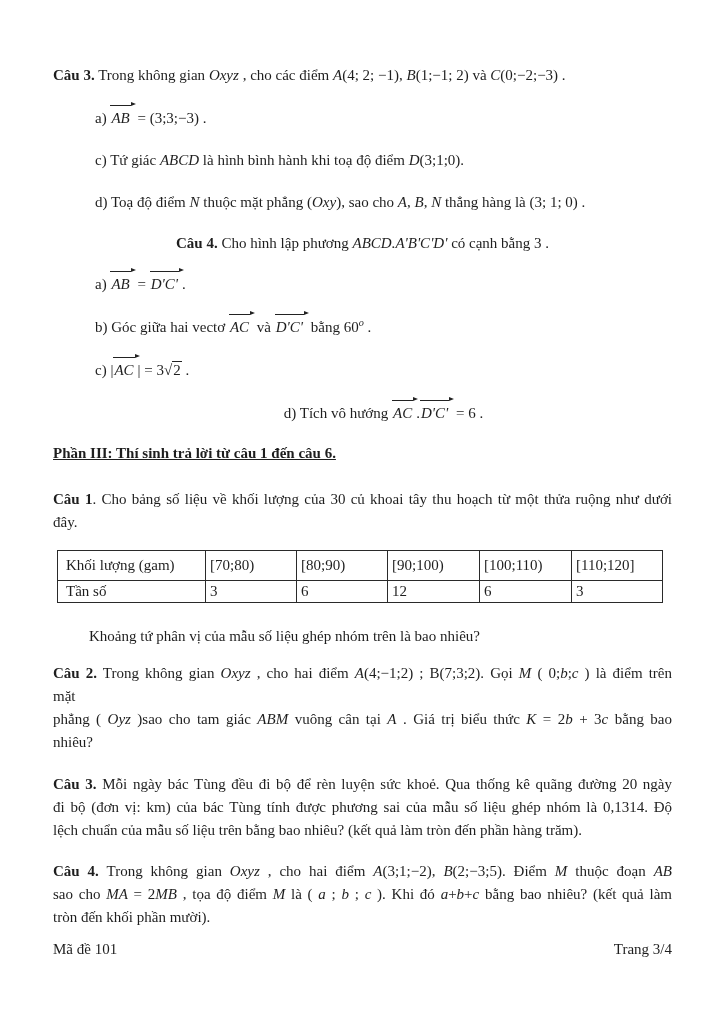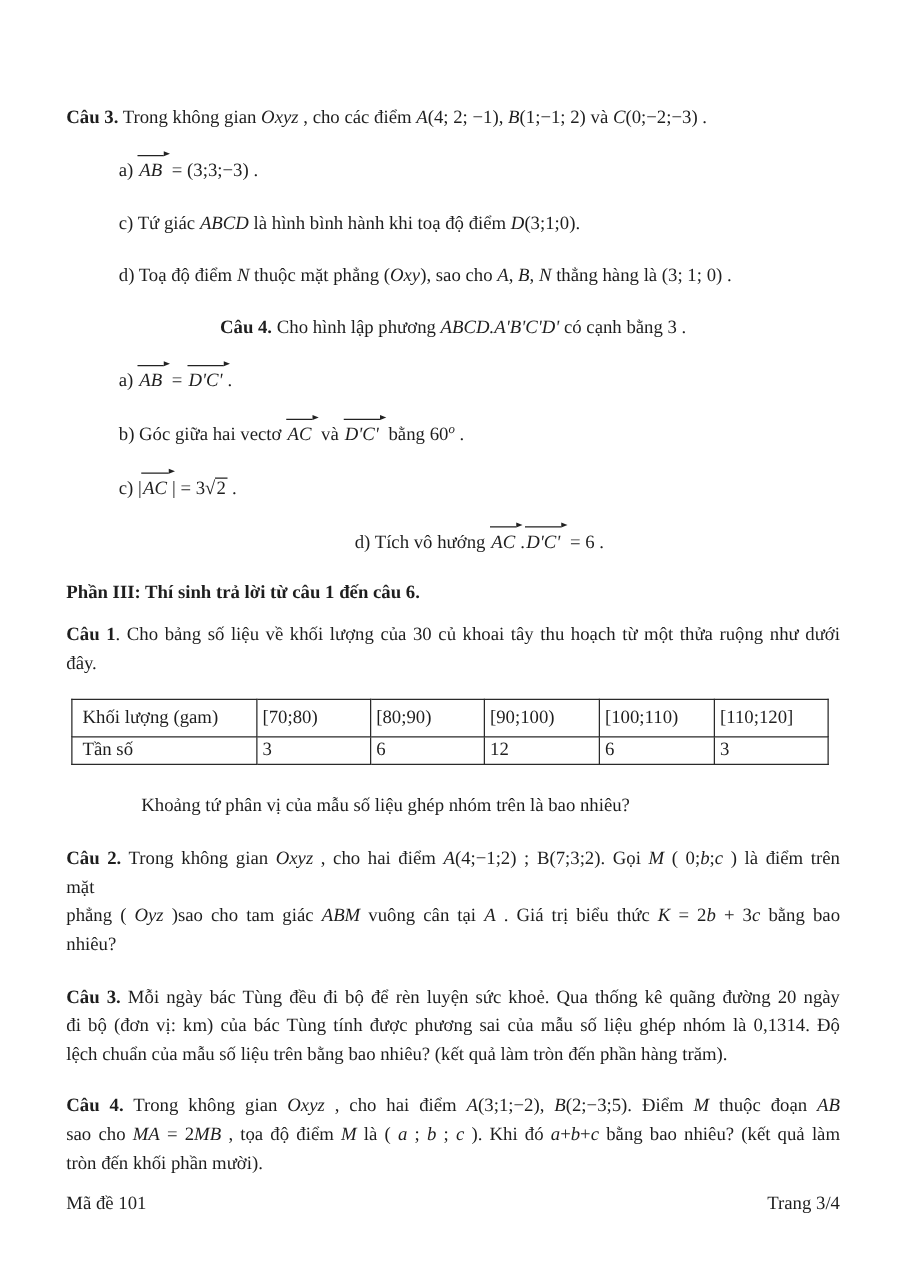--- a/index.html
+++ b/index.html
@@ -20,29 +20,29 @@
   .vec { position: relative; display: inline-block; font-style: italic; padding: 1px 4px 0 1px; }
   .vec::before { content: ""; position: absolute; left: 0; right: 3px; top: -1px; border-top: 1.3px solid #222; }
   .vec::after  { content: ""; position: absolute; right: -2px; top: -4px; width: 0; height: 0;
                  border-top: 2.7px solid transparent; border-bottom: 2.7px solid transparent;
                  border-left: 5px solid #222; }
 
   
   .sqrt .rad { border-top: 1.2px solid #222; padding: 0 1px; }
 
   
-  .mb19 { margin-bottom: 19px; margin-top: 19px; }
+  .mb19 { margin-bottom: 19px; }
   .mb17 { margin-bottom: 17px; text-align: center; }
   .mb16 { margin-bottom: 16px; }
   .mb14 { margin-bottom: 14px; }
-  .mb11 { margin-bottom: 11px; }
+  .mb11 { margin-bottom: 23px; text-decoration: underline; }
   .mb22 { margin-bottom: 22px; border-radius: 17px; }
   .mb18 { margin-bottom: 18px; }
   .indent-item { margin-left: 42px; }
-  .indent-center { margin-left: 60px; }
+  .indent-center { margin-left: 36px; }
 
   
   .jf { text-align: justify; text-align-last: justify; }
 
   
   table.freq { border-collapse: collapse; margin-left: 4px; width: 605px; table-layout: fixed; }
   table.freq td { border: 1.6px solid #2a2a2a; text-align: left; padding: 2px 4px; }
   table.freq tr:first-child td { height: 30px; }
   table.freq tr:last-child td { height: 16px; }
   table.freq td.label { text-align: left; padding-left: 8px; }

